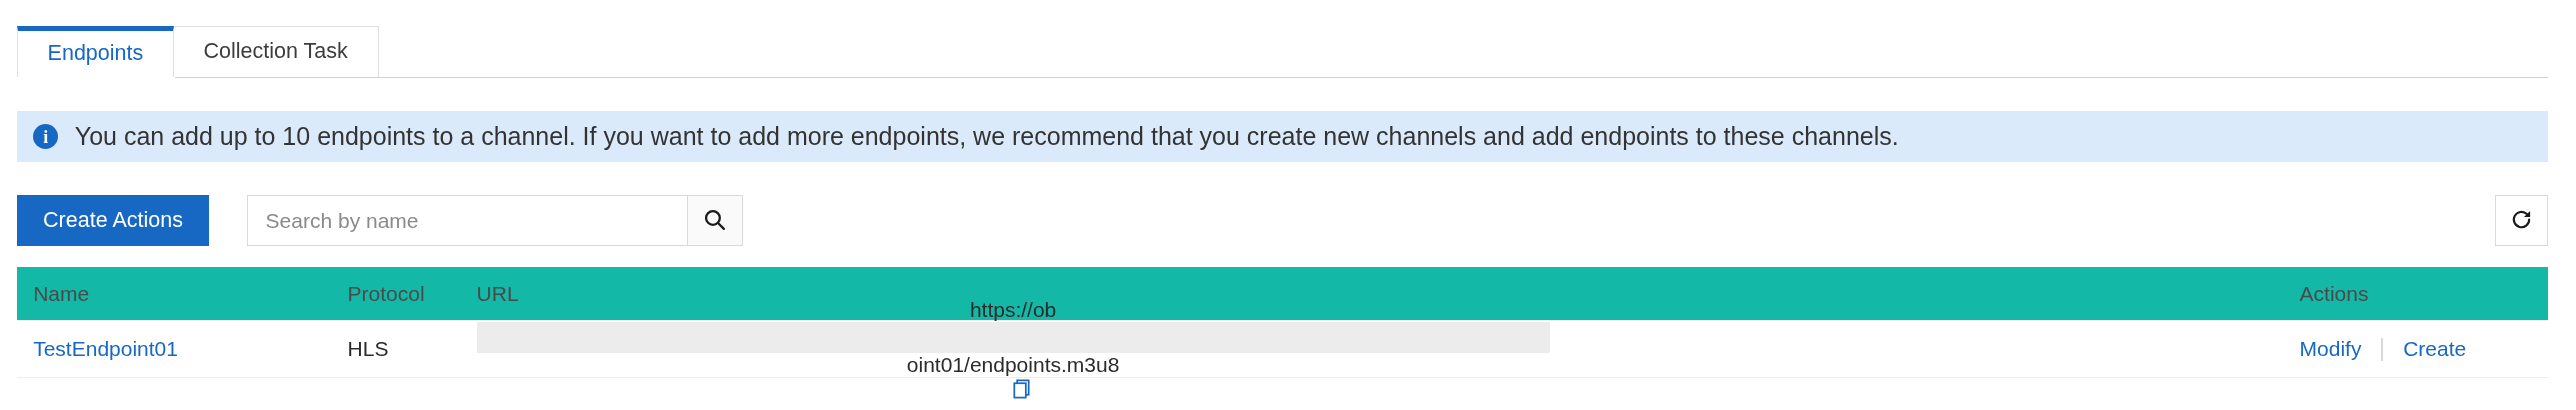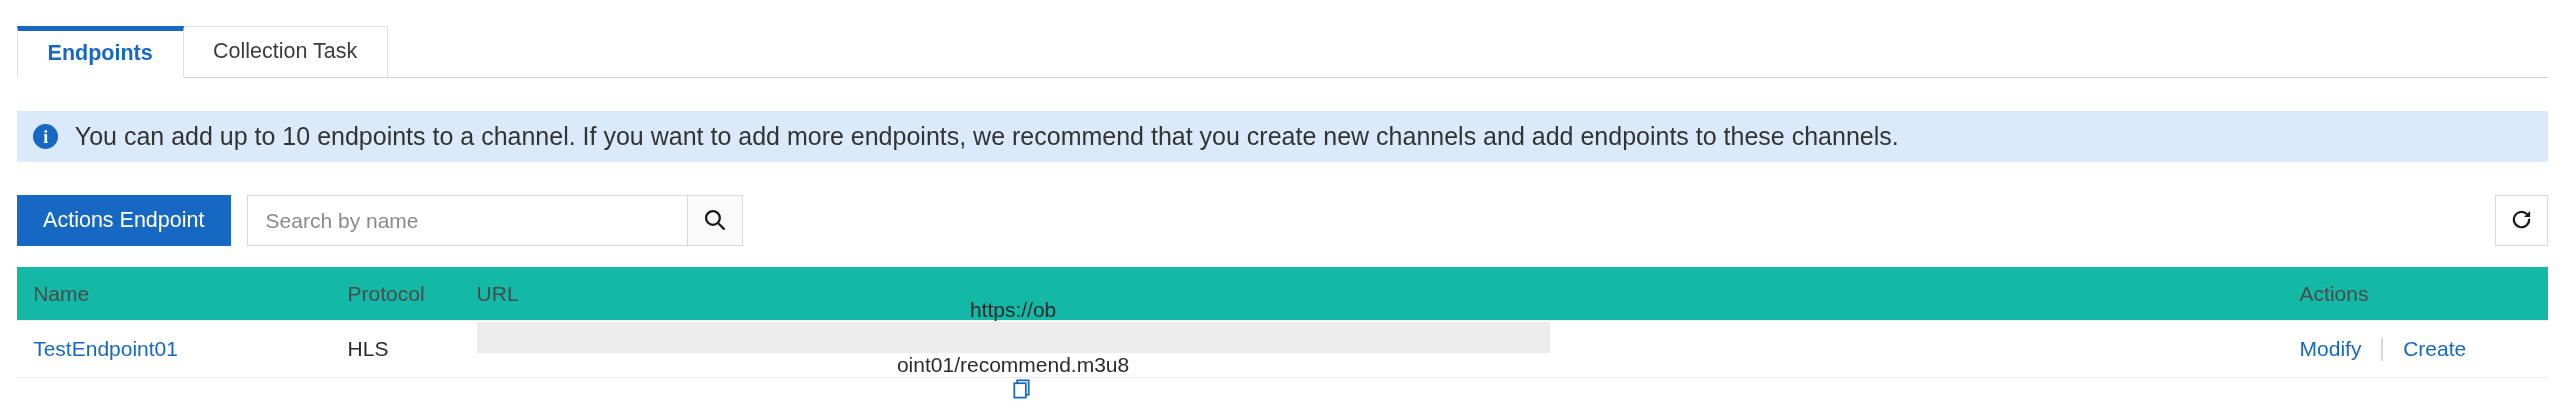--- a/index.html
+++ b/index.html
@@ -51,21 +51,21 @@
     position: relative;
     white-space: nowrap;
     cursor: pointer;
   }
   .tab + .tab { margin-left: -1.7px; }
   .tab.active {
     color: #1668c2;
     border-color: #e0e0e0;
     border-top: 5px solid #1668c2;
     z-index: 3;
-    font-weight: 700;
+    font-weight: 400;
   }
   .tab.active::after {
     content: "";
     position: absolute;
     left: -1.7px;
     right: -1.7px;
     bottom: -1.7px;
     height: 1.7px;
     background: #ffffff;
   }
@@ -246,21 +246,21 @@
       <span>Collection Task</span>
     </div>
   </div>
 
   <div class="banner">
     <div class="info-icon">i</div>
     <div class="banner-text">You can add up to 10 endpoints to a channel. If you want to add more endpoints, we recommend that you create new channels and add endpoints to these channels.</div>
   </div>
 
   <div class="toolbar">
-    <button class="btn-primary">Actions Endpoint</button>
+    <button class="btn-primary">Create Actions</button>
 
     <div class="search-wrap">
       <input class="search-input" type="text" placeholder="Search by name" style="">
       <button class="search-btn">
         <span>
           <svg width="25" height="25" viewBox="0 0 24 24" fill="none" stroke="#1a1a1a" stroke-width="2.2">
             <circle cx="10.5" cy="10.5" r="6.6"></circle>
             <line x1="15.4" y1="15.4" x2="21" y2="21" stroke-linecap="round"></line>
           </svg>
         </span>
@@ -287,21 +287,21 @@
 
     <div class="trow">
       <div class="c-name">
         <a class="link">TestEndpoint01</a>
       </div>
       <div class="c-proto td">HLS</div>
       <div class="c-url">
         <div class="url-line">
           <span class="td">https://ob</span>
           <span class="redact"></span>
-          <span class="td">oint01/recommend.m3u8</span>
+          <span class="td">oint01/endpoints.m3u8</span>
           <span class="copy-icon">
             <svg width="23" height="23" viewBox="0 0 24 24" fill="none" stroke="#1668c2" stroke-width="1.8">
               <rect x="7.5" y="3.5" width="12" height="15"></rect>
               <rect x="4.5" y="6.5" width="12" height="15" fill="#ffffff"></rect>
             </svg>
           </span>
         </div>
       </div>
       <div class="c-actions">
         <a class="link">Modify</a>

